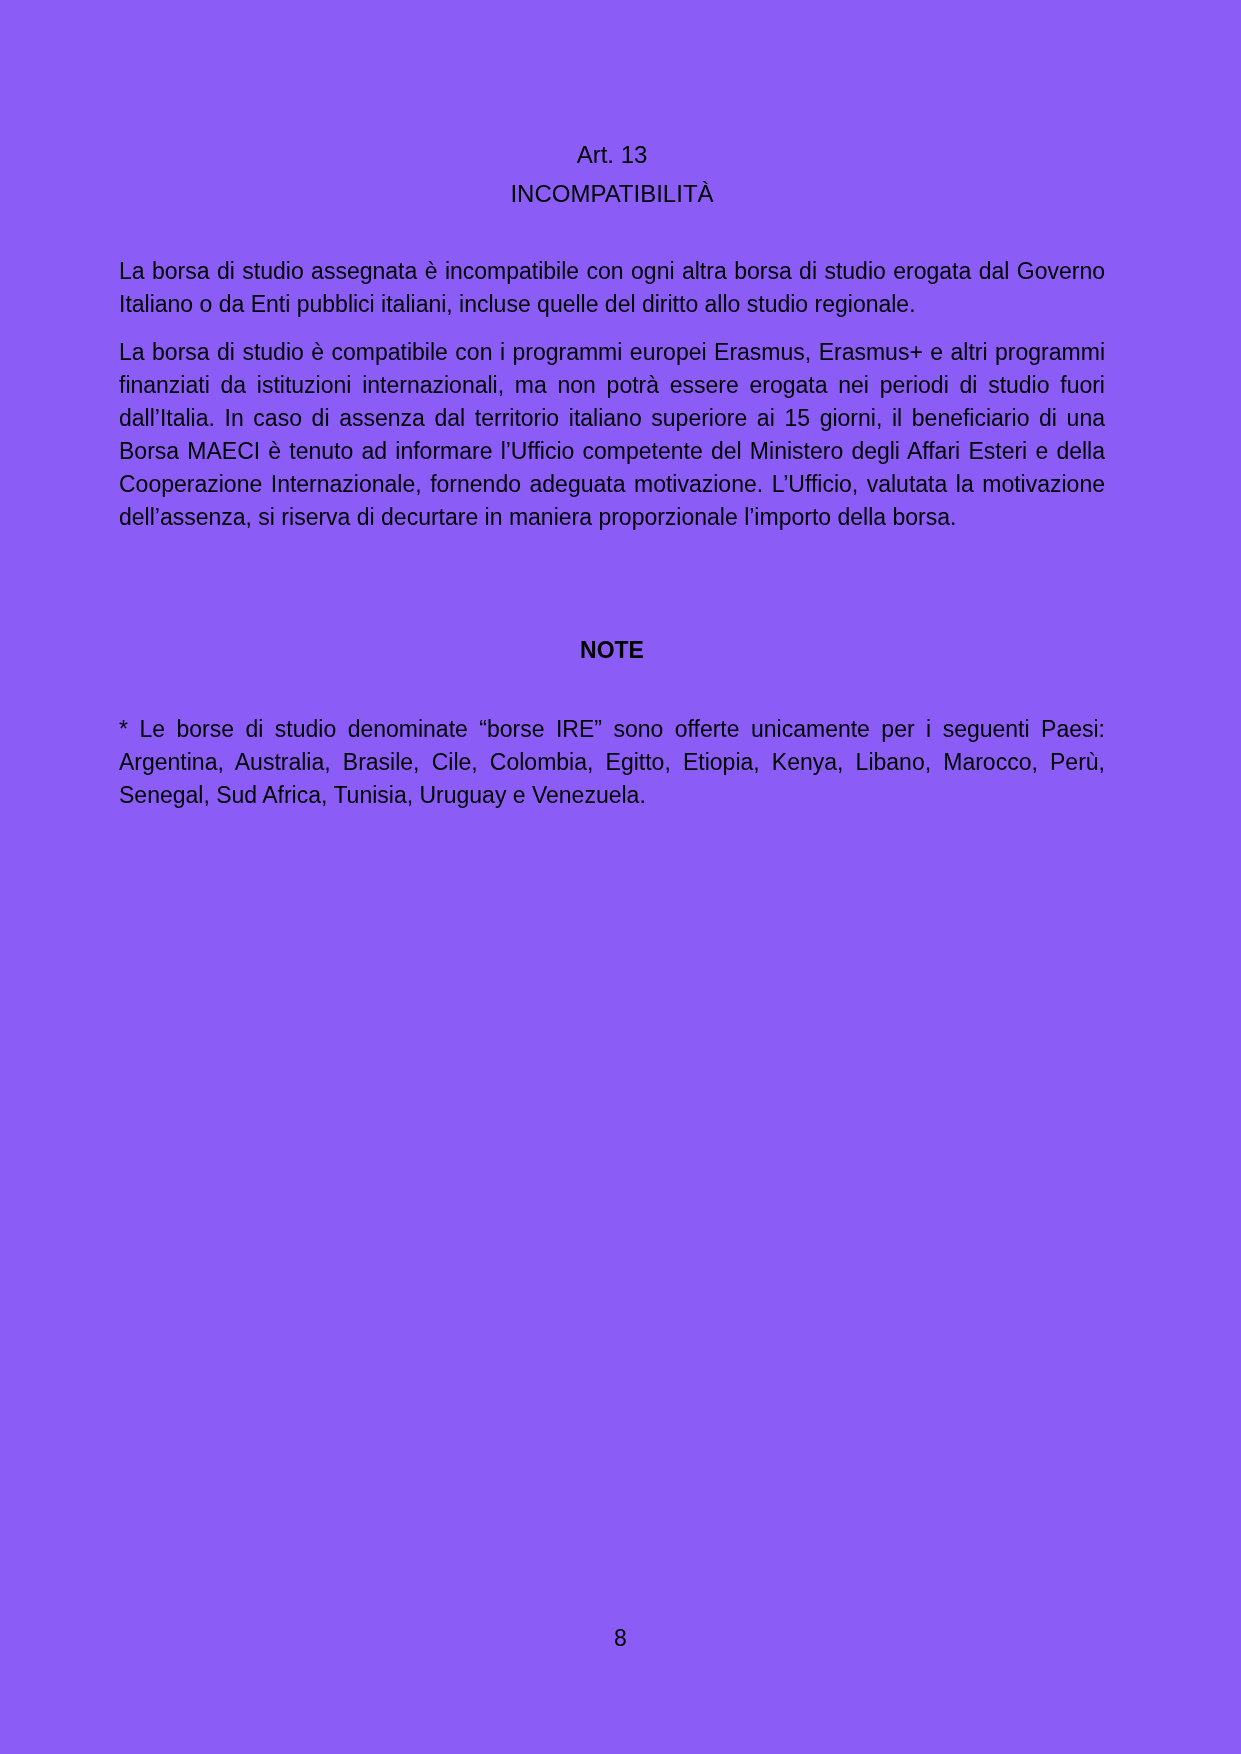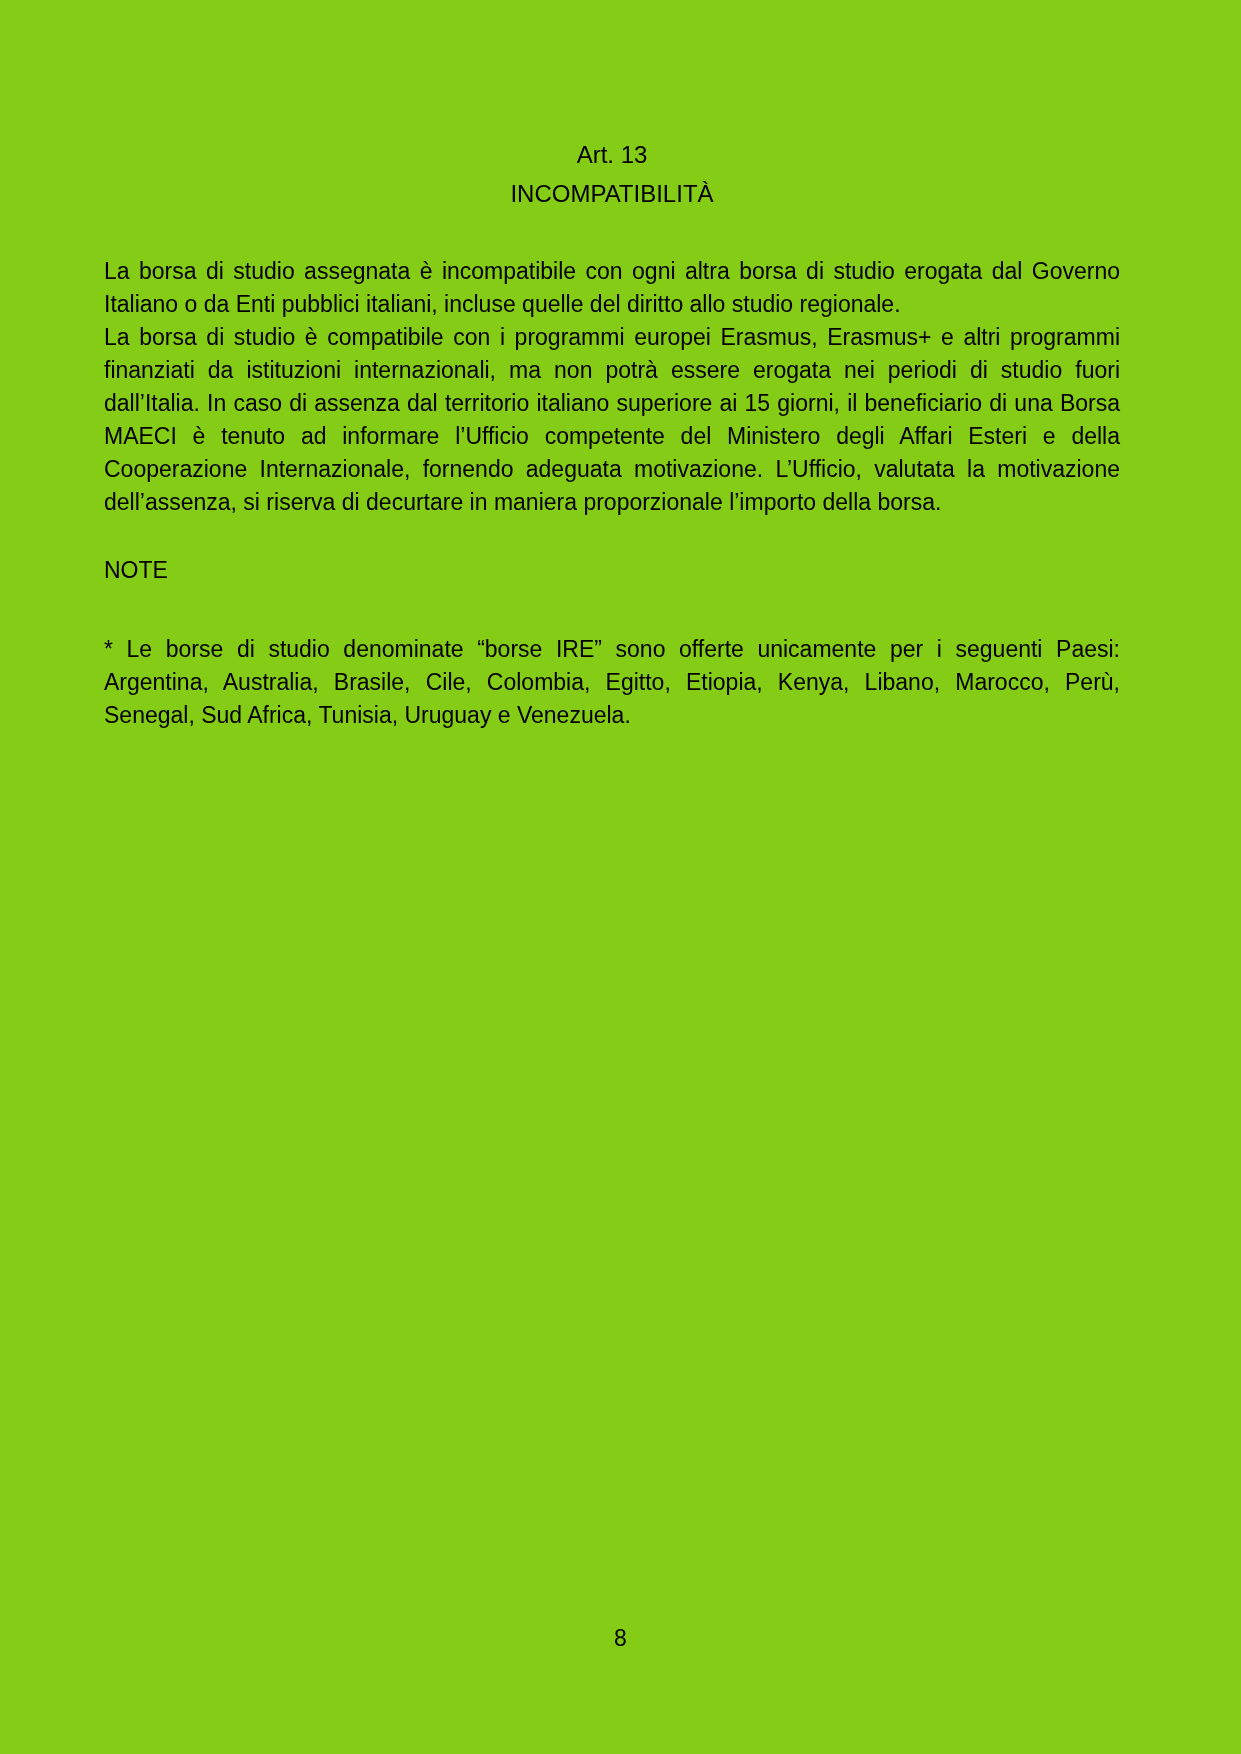--- a/index.html
+++ b/index.html
@@ -4,57 +4,58 @@
 <style>
   html, body {
     margin: 0;
     padding: 0;
     background: #ffffff;
   }
   .page {
     position: relative;
     width: 1241px;
     height: 1754px;
-    background: #84cc16;
+    background: #8b5cf6;
     color: #000000;
     font-family: "Liberation Sans", sans-serif;
     overflow: hidden;
   }
   .content {
     position: absolute;
     left: 104px;
     top: 0;
     width: 1016px;
   }
   .doc-title {
     margin-top: 135px;
     text-align: center;
     font-size: 24px;
     line-height: 39px;
   }
   .doc-title .line2 {
     font-weight: normal;
   }
   p.bodytext {
-    margin: 0;
+    margin: 15px;
     font-size: 23px;
     line-height: 33px;
     text-align: justify;
   }
   p.first-para {
     margin-top: 42px;
   }
   .bold-inline {
     font-weight: normal;
   }
   .note-heading {
-    margin-top: 35px;
+    margin-top: 100px;
     font-size: 23px;
-    font-weight: normal;
+    font-weight: bold;
     line-height: 33px;
+    text-align: center;
   }
   p.note-text {
     margin-top: 46px;
   }
   .page-number {
     position: absolute;
     top: 1622px;
     left: 0;
     width: 100%;
     text-align: center;

